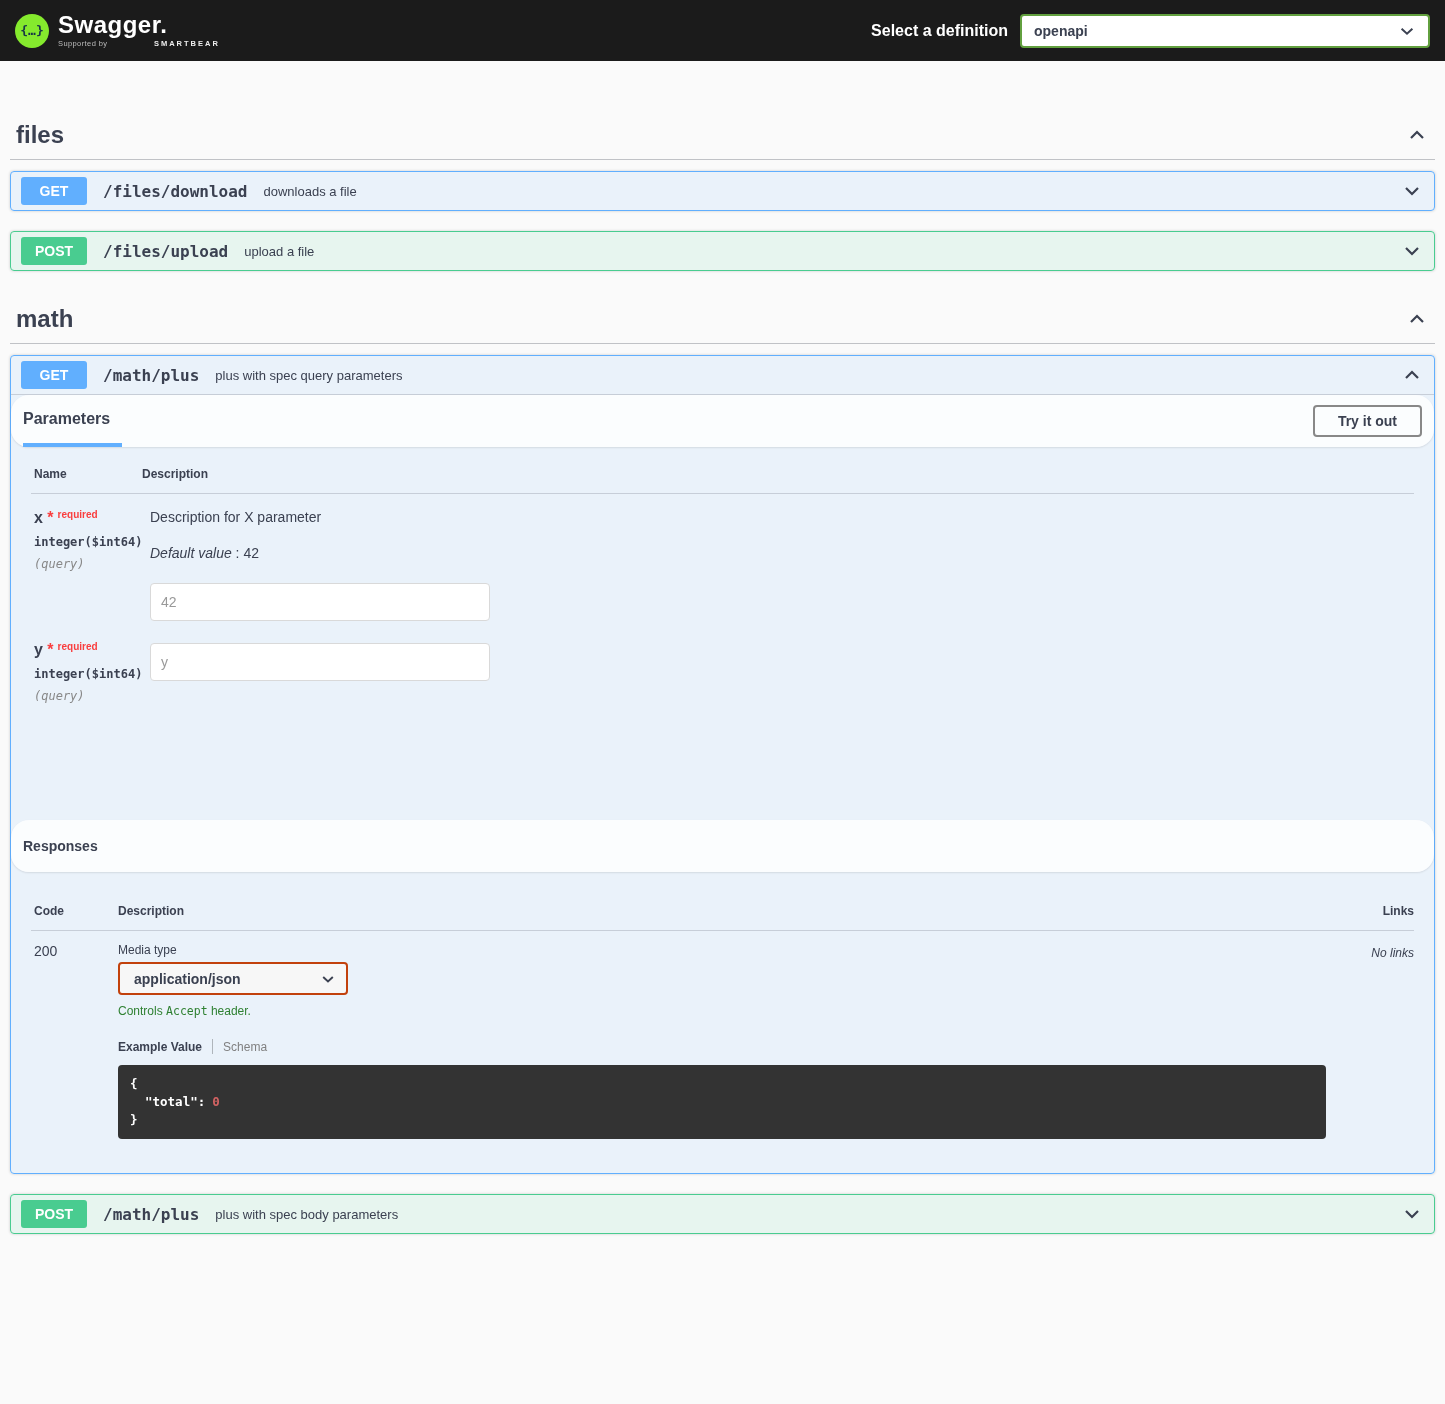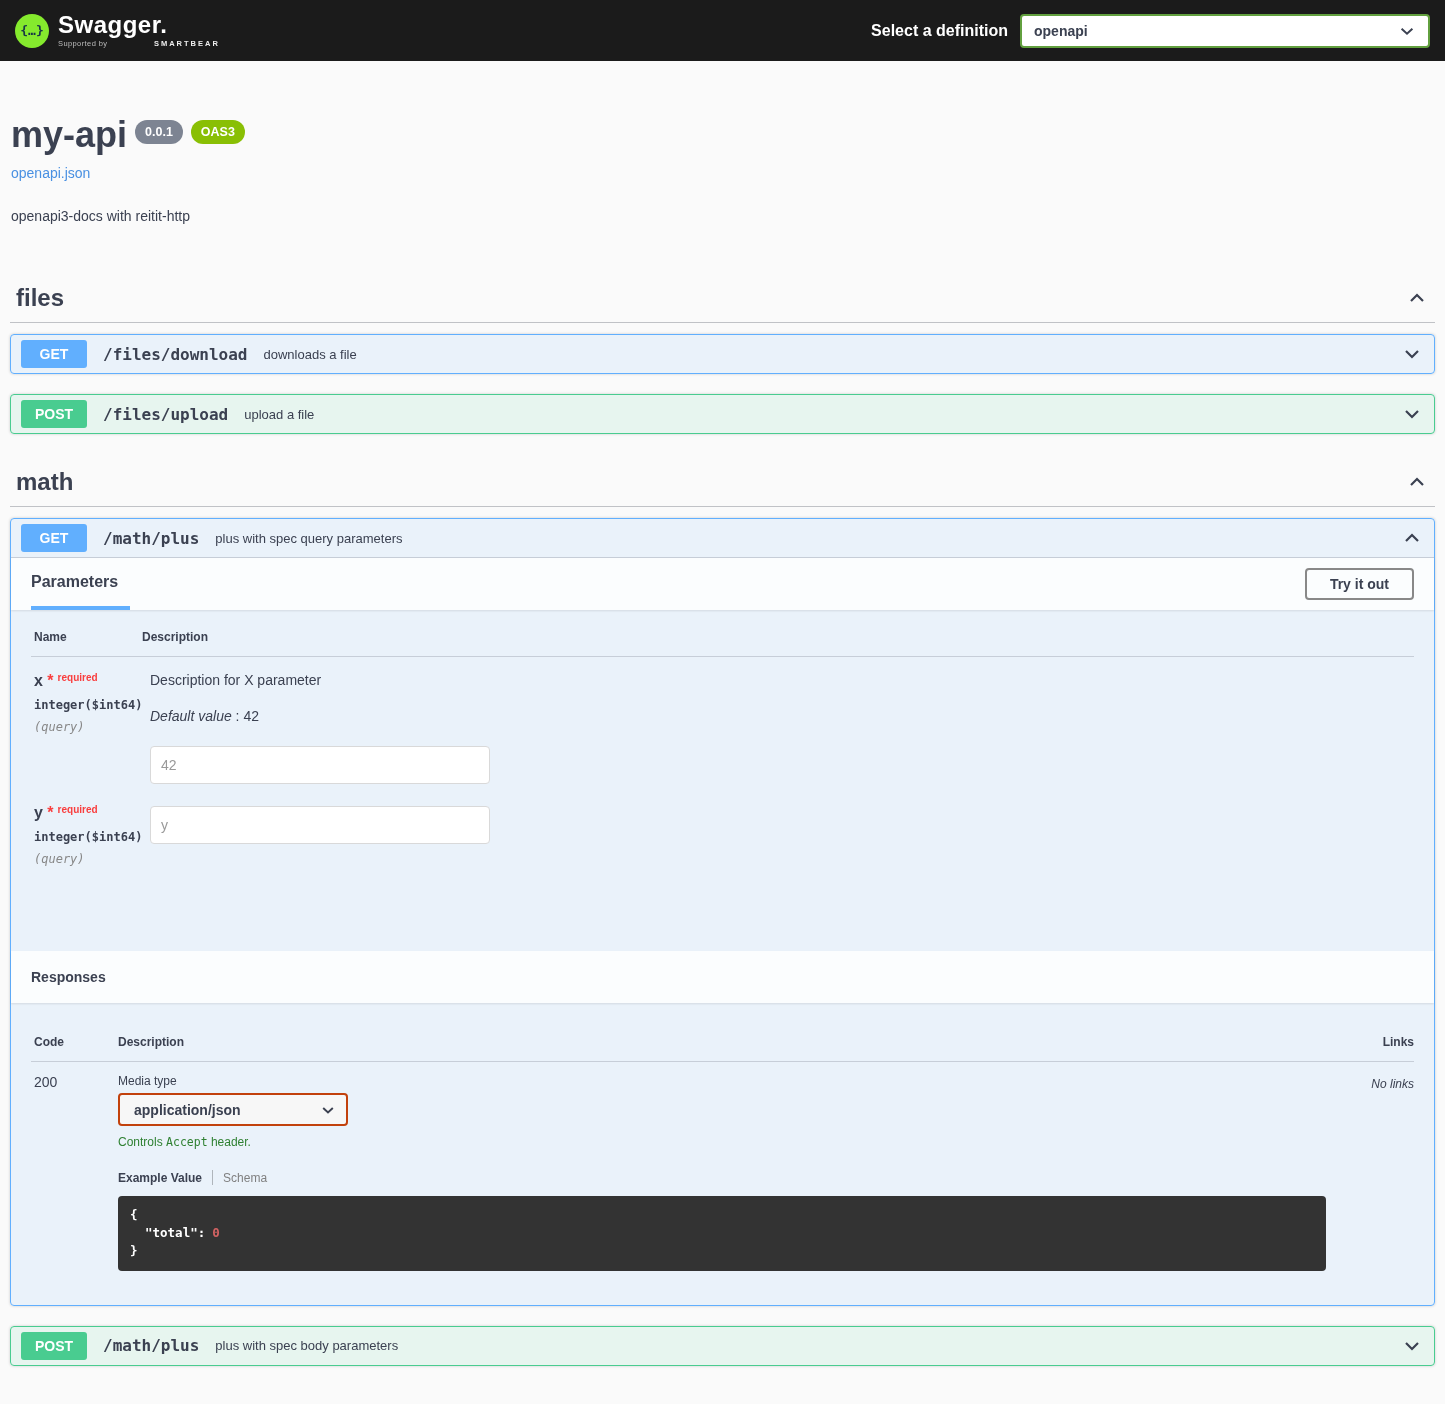--- a/index.html
+++ b/index.html
@@ -71,22 +71,23 @@
     border-radius:3px; color:#fff; font-weight:bold; font-size:14px;
   }
   .opblock.get  .method-badge { background:#61affe; }
   .opblock.post .method-badge { background:#49cc90; }
   .op-path { font-family:"DejaVu Sans Mono","Liberation Mono",monospace; font-size:16px; font-weight:600; padding:0 6px; }
   .op-sum-text { font-size:13px; flex:1; }
 
   
   .section-band {
     min-height:52px; background:rgba(255,255,255,.8);
-    display:flex; align-items:stretch; padding:0 20px;
+    display:flex; align-items:stretch; padding:0 12px;
     box-shadow:0 1px 2px rgba(0,0,0,.1);
+    border-radius:18px;
   }
   .tab-item {
     display:flex; align-items:center; font-size:16px; font-weight:bold;
     border-bottom:4px solid #61affe; padding-right:12px; cursor:pointer;
   }
   .try-btn {
     align-self:center; margin-left:auto;
     background:transparent; border:2px solid #888; border-radius:4px;
     color:#3b4151; font-weight:bold; font-size:14px; padding:6px 23px; cursor:pointer;
   }
@@ -106,21 +107,21 @@
   .default-label { font-style:italic; }
   .param-input {
     display:block; margin-top:22px; width:340px; height:38px;
     border:1px solid #d9d9d9; border-radius:4px; background:#fff;
     padding:8px 10px; font-size:14px; color:#3b4151;
     font-family:"Liberation Sans",sans-serif;
   }
   .param-input::placeholder { color:#999; }
   .param-input.top { margin-top:2px; }
 
-  .responses-band { min-height:52px; align-items:center; font-size:14px; font-weight:bold; }
+  .responses-band { min-height:52px; align-items:center; font-size:14px; font-weight:bold;margin-top:32px; }
   .responses-body { padding:20px 20px 34px; }
   .r-head { display:flex; font-size:12px; font-weight:bold; padding:12px 0 12px 3px; border-bottom:1px solid rgba(59,65,81,.2); }
   .col-code { width:84px; }
   .col-links { width:88px; text-align:right; }
   .resp-row { display:flex; padding:12px 0 0 3px; }
   .r-code { width:84px; font-size:14px; }
   .r-desc { flex:1; }
   .r-links { width:88px; text-align:right; font-size:12px; font-style:italic; padding-top:3px; }
   .media-label { font-size:12px; }
   .media-select {
@@ -162,31 +163,20 @@
       <span>openapi</span>
       <svg class="chev" width="18" height="18" viewBox="0 0 20 20">
         <path d="M4 7.5 L10 13 L16 7.5" fill="none" stroke="#3b4151" stroke-width="2.2"></path>
       </svg>
     </div>
   </div>
 </header>
 
 <div class="wrapper">
 
-  <section class="info">
-    <h1 class="api-title">
-      <span>my-api</span>
-      <span class="badges">
-        <span class="pill version">0.0.1</span>
-        <span class="pill oas">OAS3</span>
-      </span>
-    </h1>
-    <a class="spec-link">openapi.json</a>
-    <div class="app-desc">openapi3-docs with reitit-http</div>
-  </section>
 
   <div class="tag-header first">
     <h3 class="tag-title">files</h3>
     <button class="chev-btn">
       <svg class="chev" width="20" height="20" viewBox="0 0 20 20">
         <path d="M4 13 L10 7 L16 13" fill="none" stroke="#3b4151" stroke-width="2.2"></path>
       </svg>
     </button>
   </div>
 

